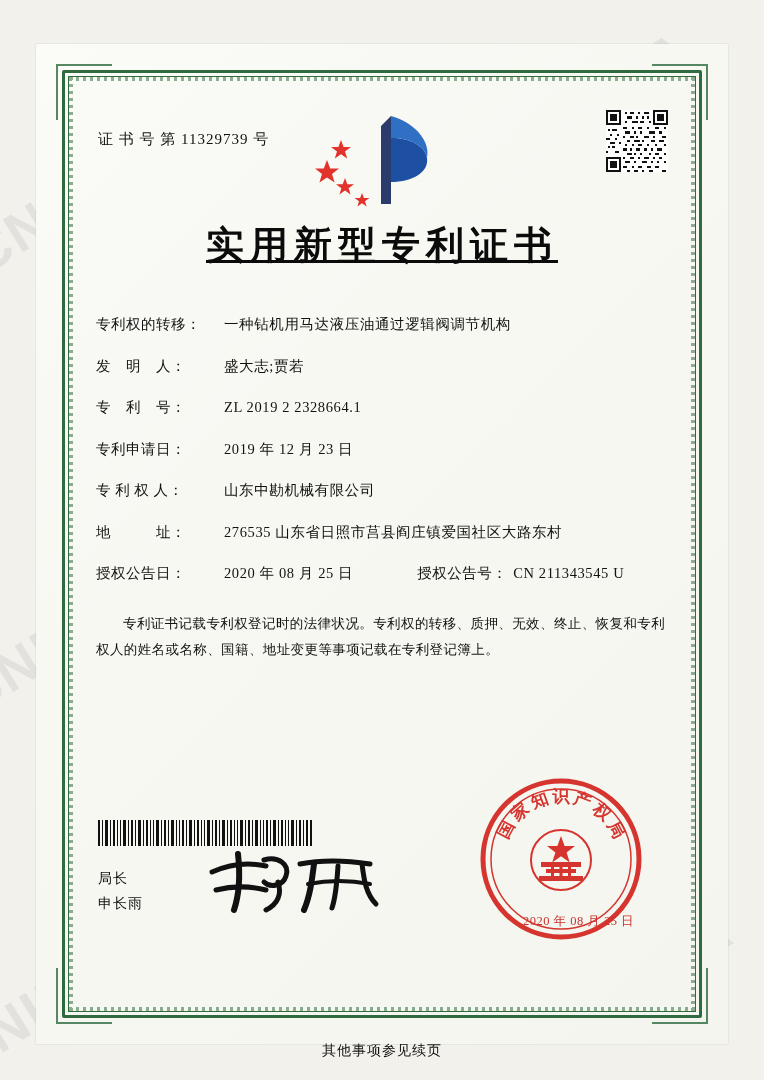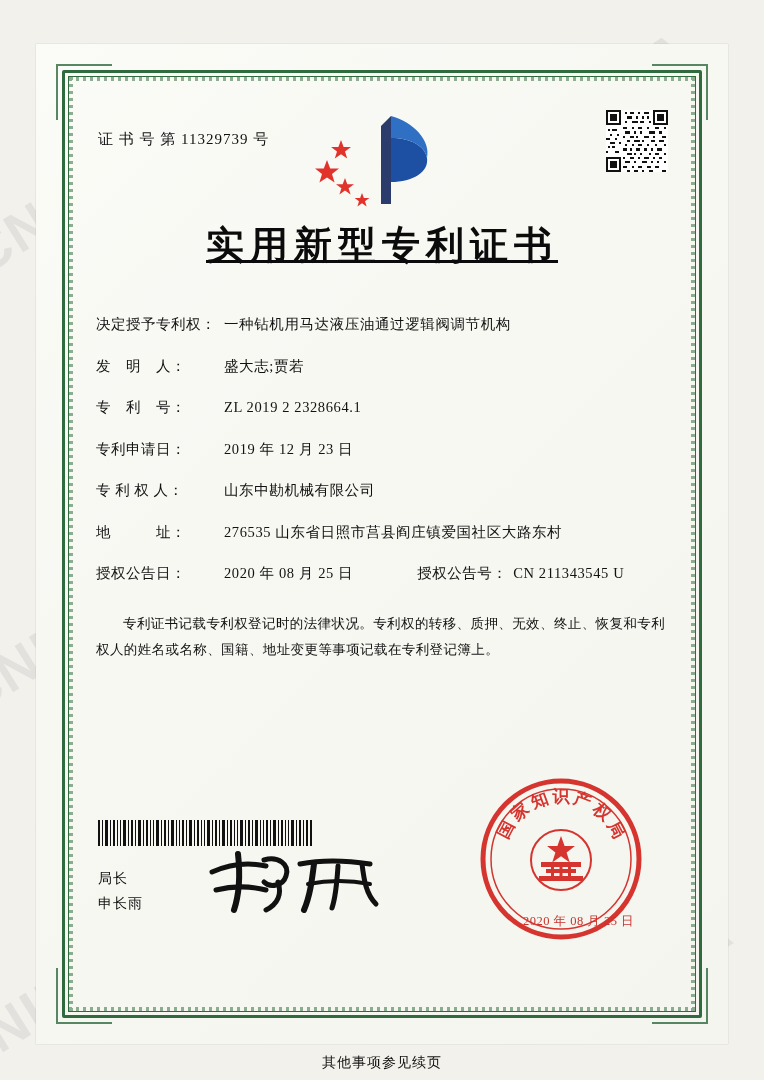--- a/index.html
+++ b/index.html
@@ -218,21 +218,21 @@
     bottom: 10px;
     text-align: center;
     font-size: 13px;
     color: #111;
     letter-spacing: 1px;
   }
   .footer-note {
     position: absolute;
     left: 0;
     right: 0;
-    bottom: 8px;
+    bottom: 20px;
     text-align: center;
     font-size: 14px;
     letter-spacing: 1px;
     color: #111;
     z-index: 2;
   }
 </style>
 </head>
 <body>
 
@@ -380,21 +380,21 @@
             <rect x="26" y="28" width="2" height="1"></rect>
         </g>
       </svg>
     </div>
 
     <div class="title">实用新型专利证书</div>
 
     <div class="fields">
 
       <div class="field-row">
-        <span class="f-label">决定授予专利权：</span>
+        <span class="f-label">专利权的转移：</span>
         <span class="f-value">一种钻机用马达液压油通过逻辑阀调节机构</span>
       </div>
 
       <div class="field-row">
         <span class="f-label">发　明　人：</span>
         <span class="f-value">盛大志;贾若</span>
       </div>
 
       <div class="field-row">
         <span class="f-label">专　利　号：</span>

